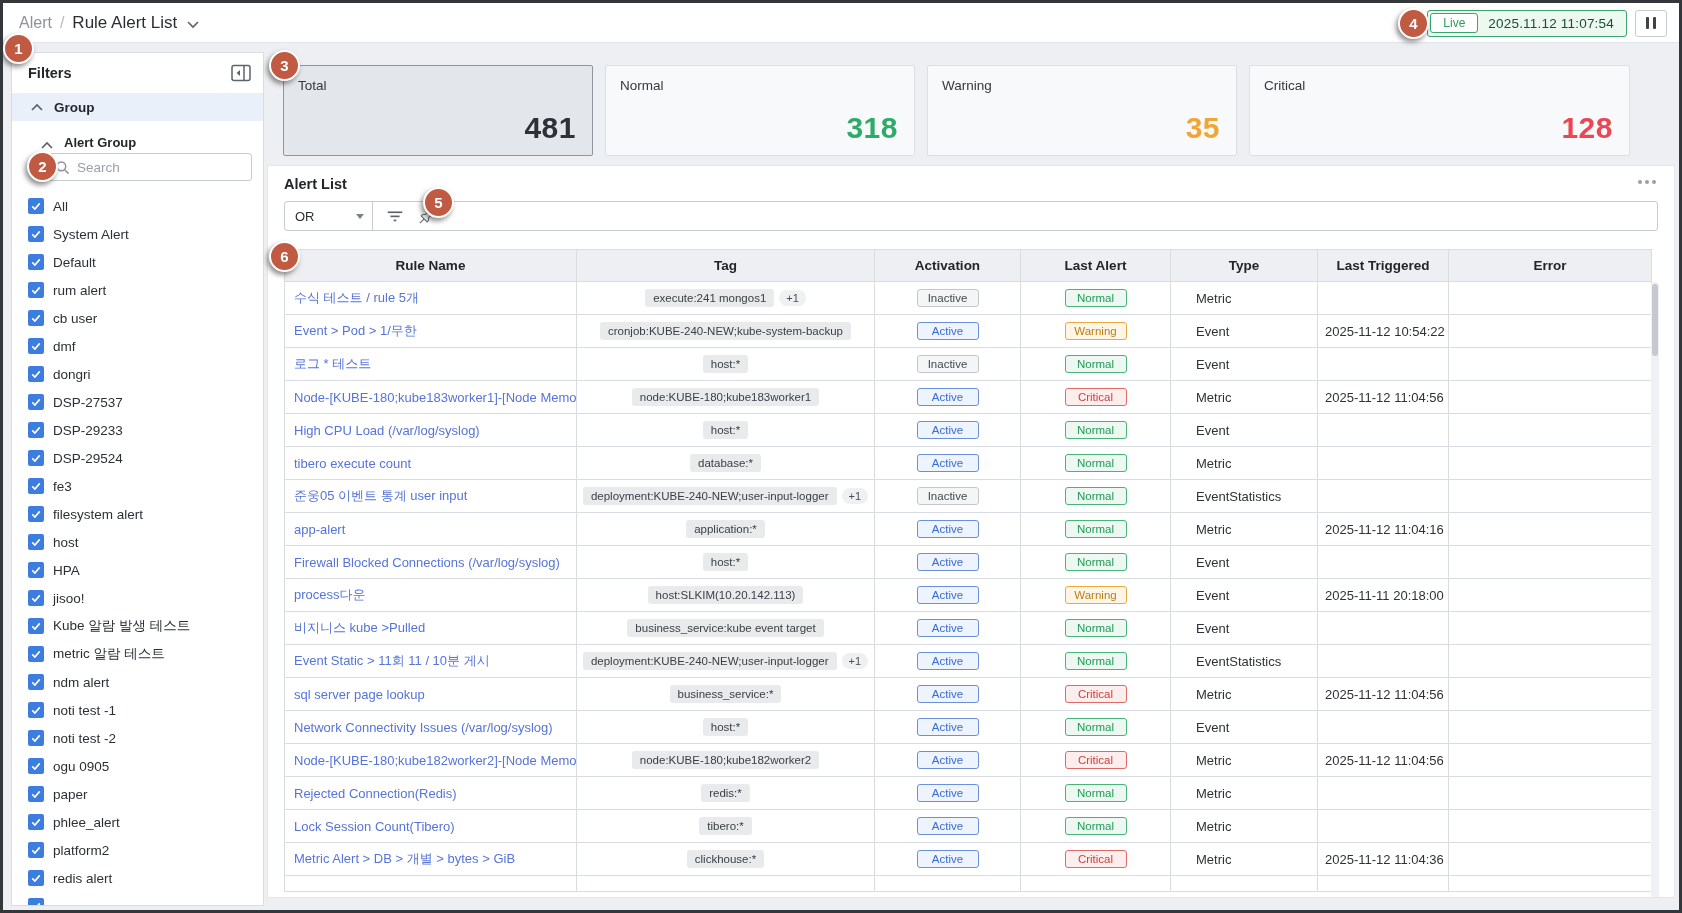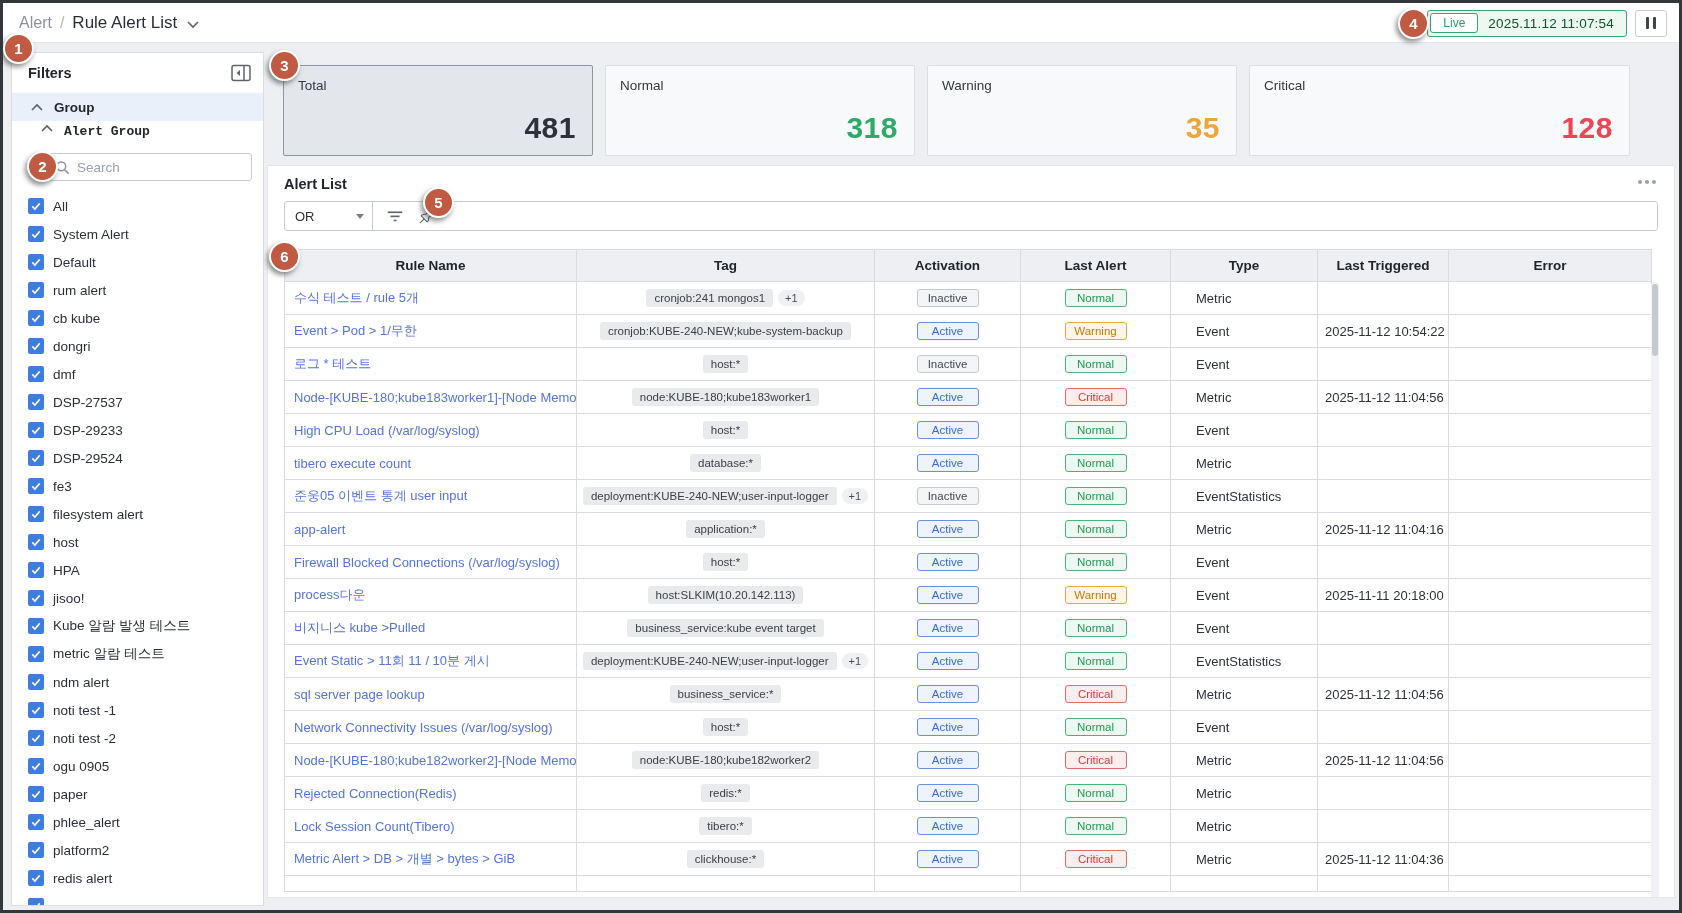--- a/index.html
+++ b/index.html
@@ -32,21 +32,21 @@
   .anno-6 { left:266px;  top:238px; }
 
   
   .sidebar { position:absolute; left:8px; top:49px; width:253px; height:854px; background:#fff; border:1px solid #d9dde2; overflow:hidden; }
   .side-head { position:absolute; left:0; top:0; width:100%; height:38px; }
   .side-title { position:absolute; left:16px; top:12px; font-size:14.5px; font-weight:bold; color:#22252a; }
   .collapse-btn { position:absolute; right:12px; top:11px; width:20px; height:18px; cursor:pointer; color:#5d646d; }
   .group-row { position:absolute; left:0; top:40px; width:100%; height:28px; background:#e9f0fa; display:flex; align-items:center; cursor:pointer; }
   .group-row .caret { margin-left:18px; }
   .group-row .grp-label { margin-left:10px; font-size:13.5px; font-weight:bold; color:#24272c; }
-  .subgroup-row { position:absolute; left:0; top:71px; width:100%; height:26px; display:flex; align-items:flex-start; cursor:pointer;font-family:Liberation Mono, monospace; }
+  .subgroup-row { position:absolute; left:0; top:71px; width:100%; height:26px; display:flex; align-items:flex-end; cursor:pointer; }
   .subgroup-row .caret { margin-left:28px; }
   .subgroup-row .grp-label { margin-left:10px; font-size:13px; font-weight:bold; color:#24272c; }
   .search-wrap { position:absolute; left:34px; top:100px; width:206px; height:28px; border:1px solid #c7ccd2; border-radius:3px; background:#fff; }
   .search-wrap svg { position:absolute; left:8px; top:6px; }
   .search-input { position:absolute; left:0; top:0; width:100%; height:100%; border:none; outline:none; background:transparent; padding-left:30px; font-size:13.5px; color:#2c3036; font-family:"Liberation Sans", sans-serif; }
   .search-input::placeholder { color:#9aa0a9; }
   .side-list { position:absolute; left:0; top:139px; width:100%; list-style:none; }
   .side-item { height:28px; display:flex; align-items:center; padding-left:16px; cursor:pointer; }
   .cbx { width:16px; height:16px; background:#3e7de0; border-radius:2px; display:inline-flex; align-items:center; justify-content:center; flex:0 0 16px; }
   .cbx svg { width:12px; height:12px; }
@@ -187,39 +187,39 @@
     </span>
     <span class="side-label">rum alert</span>
   </li>
 
   <li class="side-item">
     <span class="cbx">
       <svg viewBox="0 0 16 16">
               <polyline points="3,8.5 6.5,12 13,4.5" fill="none" stroke="#fff" stroke-width="2.2"></polyline>
             </svg>
     </span>
-    <span class="side-label">cb kube</span>
+    <span class="side-label">cb user</span>
+  </li>
+
+  <li class="side-item">
+    <span class="cbx">
+      <svg viewBox="0 0 16 16">
+              <polyline points="3,8.5 6.5,12 13,4.5" fill="none" stroke="#fff" stroke-width="2.2"></polyline>
+            </svg>
+    </span>
+    <span class="side-label">dmf</span>
   </li>
 
   <li class="side-item">
     <span class="cbx">
       <svg viewBox="0 0 16 16">
               <polyline points="3,8.5 6.5,12 13,4.5" fill="none" stroke="#fff" stroke-width="2.2"></polyline>
             </svg>
     </span>
     <span class="side-label">dongri</span>
-  </li>
-
-  <li class="side-item">
-    <span class="cbx">
-      <svg viewBox="0 0 16 16">
-              <polyline points="3,8.5 6.5,12 13,4.5" fill="none" stroke="#fff" stroke-width="2.2"></polyline>
-            </svg>
-    </span>
-    <span class="side-label">dmf</span>
   </li>
 
   <li class="side-item">
     <span class="cbx">
       <svg viewBox="0 0 16 16">
               <polyline points="3,8.5 6.5,12 13,4.5" fill="none" stroke="#fff" stroke-width="2.2"></polyline>
             </svg>
     </span>
     <span class="side-label">DSP-27537</span>
   </li>
@@ -454,21 +454,21 @@
               <th>Activation</th>
               <th>Last Alert</th>
               <th>Type</th>
               <th>Last Triggered</th>
               <th>Error</th>
             </tr>
           </thead>
         <tbody id="body-rows">
   <tr class="alert-row">
     <td class="c-rule"><span class="rule-link">수식 테스트 / rule 5개</span></td>
-    <td class="c-tag"><span class="tag-chip">cronjob:241 mongos1</span><span class="tag-extra">+1</span></td>
+    <td class="c-tag"><span class="tag-chip">execute:241 mongos1</span><span class="tag-extra">+1</span></td>
     <td class="c-act"><span class="badge b-inactive">Inactive</span></td>
     <td class="c-alert"><span class="badge b-normal">Normal</span></td>
     <td class="c-type">Metric</td>
     <td class="c-trig"></td>
     <td class="c-err"></td>
   </tr>
 
   <tr class="alert-row">
     <td class="c-rule"><span class="rule-link">Event &gt; Pod &gt; 1/무한</span></td>
     <td class="c-tag"><span class="tag-chip">cronjob:KUBE-240-NEW;kube-system-backup</span></td>

